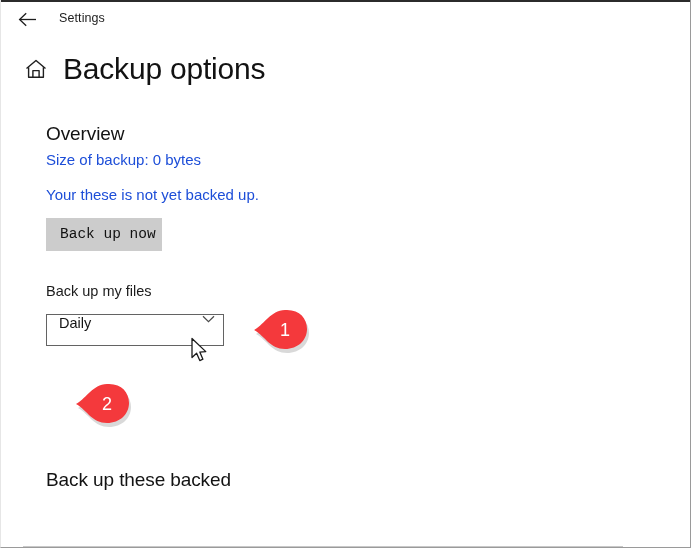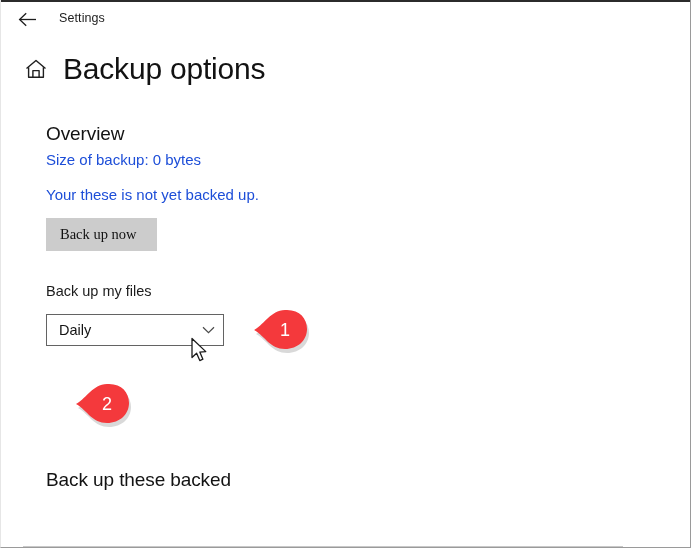--- a/index.html
+++ b/index.html
@@ -108,23 +108,23 @@
     white-space: nowrap;
   }
   .gap-6 { height: 6px; }
 
   .primary-button {
     margin-top: 12px;
     display: inline-block;
     background: #cccccc;
     border: none;
     color: #111111;
-    font-family: Liberation Serif, serif;
+    font-family: Liberation Mono, monospace;
     font-size: 14.5px;
-    padding: 7px 20px 8px 14px;
+    padding: 7px 6px 8px 14px;
     line-height: 18px;
     cursor: default;
   }
 
   .field-label {
     font-size: 14.5px;
     color: #1b1b1b;
     line-height: 20px;
     margin: 0 0 5px 0;
   }
@@ -134,21 +134,21 @@
     align-items: center;
   }
   .combo {
     position: relative;
     width: 178px;
     height: 32px;
     background: #ffffff;
     border: 1px solid #636363;
     box-sizing: border-box;
     display: flex;
-    align-items: center;
+    align-items: flex-start;
     cursor: default;
   }
   .combo-value {
     font-size: 14.5px;
     color: #141414;
     padding-left: 12px;
     flex: 1;
     white-space: nowrap;
     overflow: hidden;
   }

